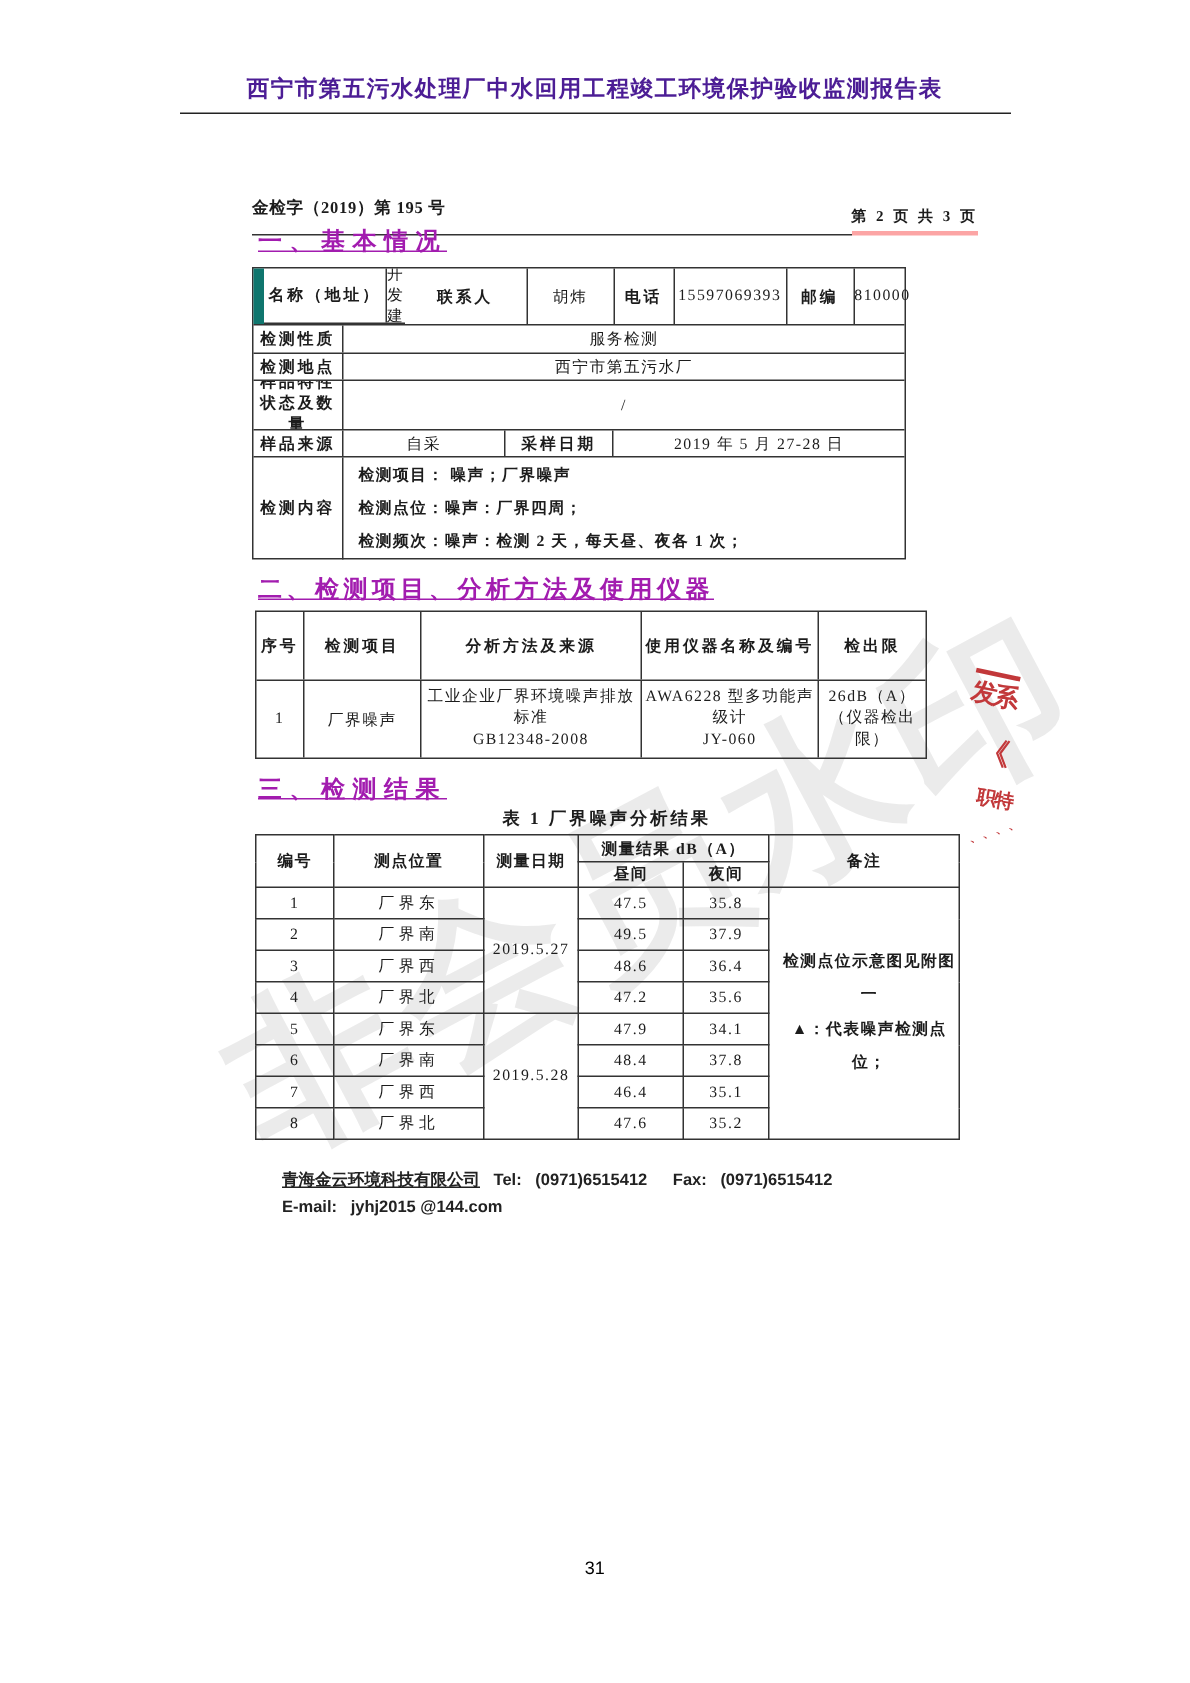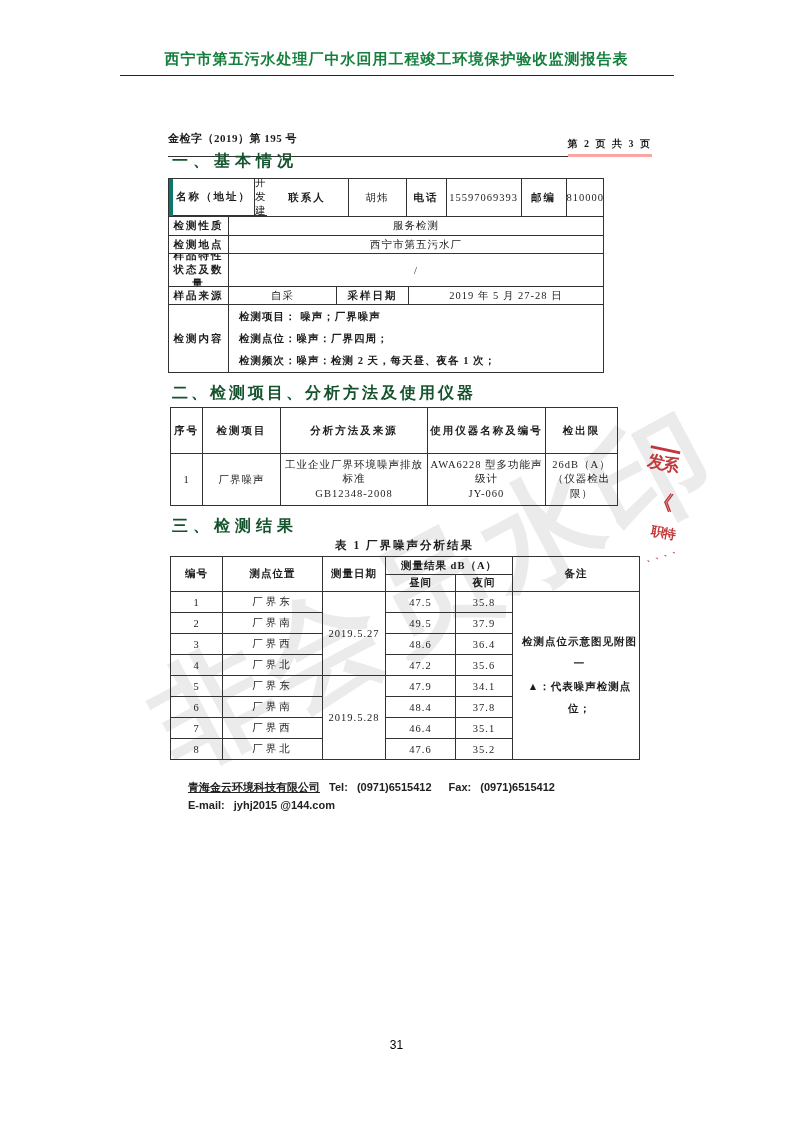--- a/index.html
+++ b/index.html
@@ -11,40 +11,40 @@
     color: #1c1c1c;
     overflow: hidden;
   }
   .abs { position: absolute; }
 
   
   .doc-title {
     top: 50px; left: 0; width: 100%;
     text-align: center;
     font-size: 15px; font-weight: bold; letter-spacing: 1px;
-    color: #15803d;
+    color: #4c1d95;
   }
   .title-rule { top: 75px; left: 120px; width: 554px; border-top: 1.5px solid #222; }
 
   .ref-line {
     top: 131px; left: 168px; width: 484px;
     display: flex; justify-content: space-between; align-items: flex-end;
   }
   .ref-number {
     display: inline-block; width: 420px;
     font-size: 11px; font-weight: bold; letter-spacing: 0.5px;
     border-bottom: 1px solid #333; padding-bottom: 10px;
   }
   .page-indicator {
     font-size: 10px; font-weight: bold; letter-spacing: 2px;
     border-bottom: 3px solid #fca5a5; padding-bottom: 3px; white-space: nowrap;
   }
 
   .section-heading {
-    font-size: 16px; font-weight: bold; letter-spacing: 5px; color: #14532d;
+    font-size: 16px; font-weight: bold; letter-spacing: 5px; color: #a21caf; text-decoration: underline;
   }
   .sh1 { top: 151px; left: 172px; }
   .sh2 { top: 383px; left: 172px; letter-spacing: 3px; }
   .sh3 { top: 516px; left: 172px; }
 
   
   .ftable { border: 1px solid #333; background: transparent; }
   .frow { display: flex; border-bottom: 1px solid #333; }
   .frow:last-child { border-bottom: none; }
   .fcell {
@@ -53,21 +53,21 @@
     font-size: 10.5px; text-align: center; letter-spacing: 1px;
     overflow: hidden;
   }
   .fcell:last-child { border-right: none; }
   .lbl { font-weight: bold; letter-spacing: 2px; }
   .grow { flex: 1; }
 
   
   .t1 { top: 178px; left: 168px; width: 436px; height: 195px; }
   .t1 .rowAB { display: flex; border-bottom: 1px solid #333; height: 38px; }
-  .t1 .rowAB .client { width: 60px; border-right: 4px solid #0f766e; text-decoration: underline; }
+  .t1 .rowAB .client { width: 60px; border-right: 7px solid #0f766e; text-decoration: underline; }
   .t1 .rowAB .sub { flex: 1; display: flex; flex-direction: row; }
   .t1 .subrow { display: flex; flex: 1; }
   .t1 .subrow:first-child { border-bottom: 1px solid #333; }
   .t1 .w82 { width: 82px; } .t1 .w58 { width: 58px; } .t1 .w40 { width: 40px; }
   .t1 .w75 { width: 75px; } .t1 .w45 { width: 45px; } .t1 .w60 { width: 60px; }
   .t1 .w108 { width: 108px; } .t1 .w72 { width: 72px; }
   .t1 .rC { height: 19px; } .t1 .rD { height: 18px; } .t1 .rE { height: 33px; }
   .t1 .rF { height: 18px; } .t1 .rG { flex: 1; height: 68px; }
   .twoline { display: flex; flex-direction: column; justify-content: center; line-height: 1.35; }
   .content-cell {

